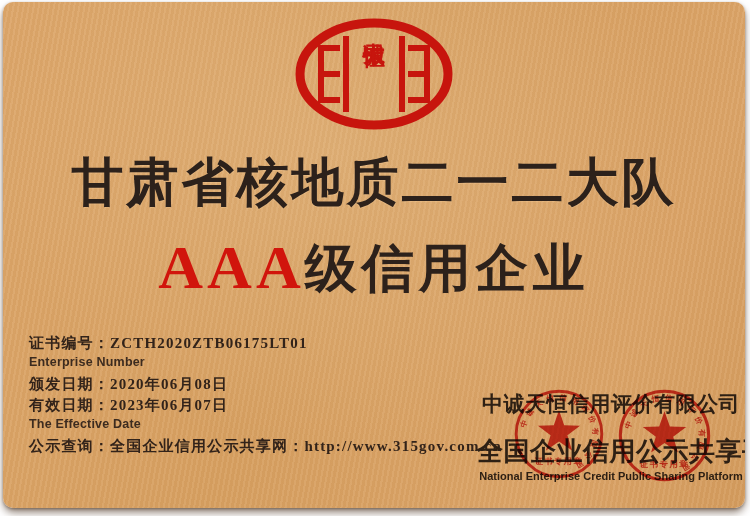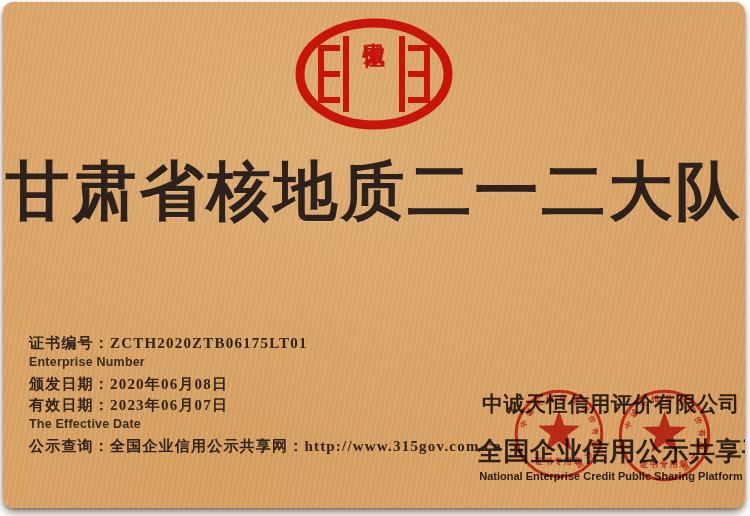--- a/index.html
+++ b/index.html
@@ -26,21 +26,21 @@
     position:absolute; left:50%; top:7px; transform:translateX(-50%);
     writing-mode:vertical-rl; text-orientation:upright;
     font-family:"Liberation Serif", serif; font-weight:bold;
     font-size:22px; line-height:24px; letter-spacing:1px; color:#c7150d;
   }
 
   
   .title {
     position:absolute; left:0; top:146px; width:100%; text-align:center;
     font-family:"Liberation Serif", serif; font-weight:bold;
-    font-size:64px; letter-spacing:3px; color:#2c211b;
+    font-size:52px; letter-spacing:3px; color:#2c211b;
     text-shadow:0 1px 1px rgba(255,220,170,.25);
   }
   .subtitle {
     position:absolute; left:0; top:226px; width:100%; text-align:center;
     font-family:"Liberation Serif", serif; font-weight:bold;
     font-size:52px; letter-spacing:5px; color:#2c211b; line-height:78px;
   }
   .subtitle .aaa { font-size:62px; letter-spacing:4px; color:#d1150c; vertical-align:-2px; }
 
   
@@ -92,20 +92,23 @@
           <path d="M108,18 L108,94"></path>
           <path d="M114,30 H133 V82 H114"></path>
           <path d="M133,56 H114"></path>
         </g>
       </svg>
       <div class="emblem-chars">中诚天恒</div>
     </div>
 
     <div class="title">甘肃省核地质二一二大队</div>
 
+    <div class="subtitle">
+      <span class="aaa">AAA</span><span>级信用企业</span>
+    </div>
 
     <div class="info">
       <div class="cn"><span>证书编号：</span><span>ZCTH2020ZTB06175LT01</span></div>
       <div class="en">Enterprise Number</div>
 
       <div class="cn"><span>颁发日期：</span><span>2020年06月08日</span></div>
 
       <div class="cn"><span>有效日期：</span><span>2023年06月07日</span></div>
       <div class="en">The Effective Date</div>
 

